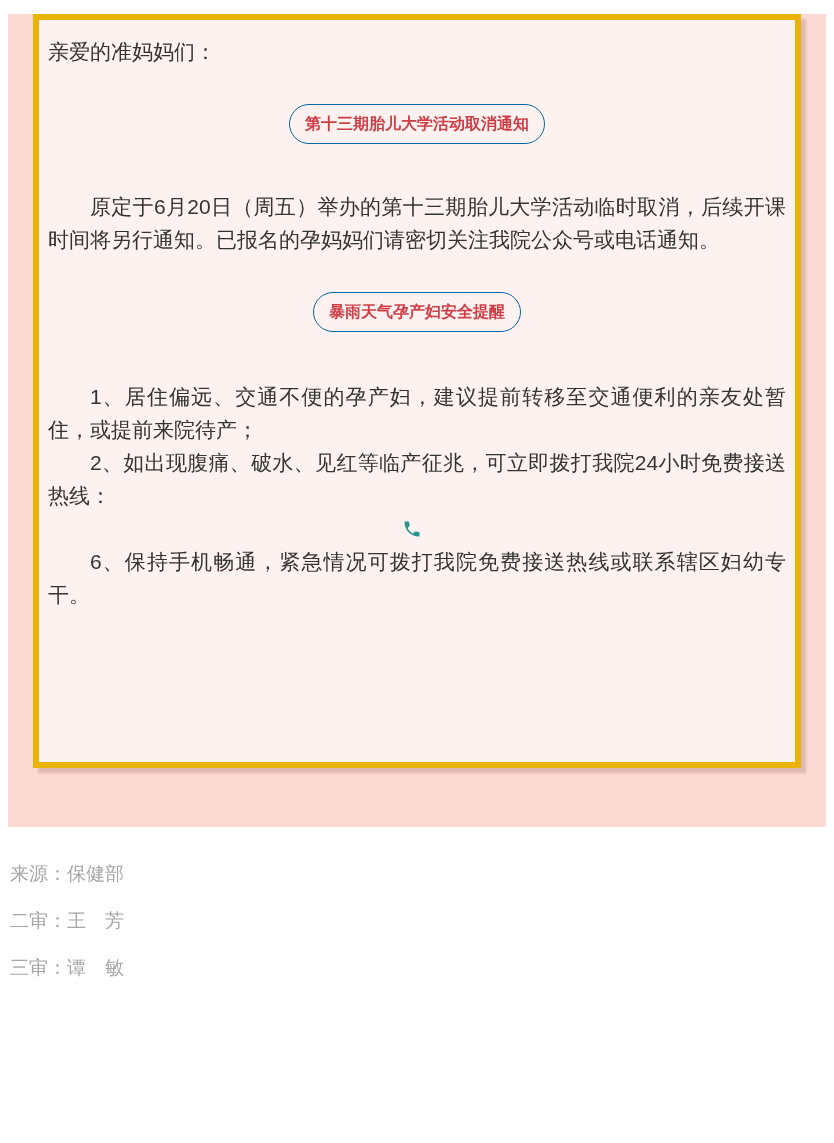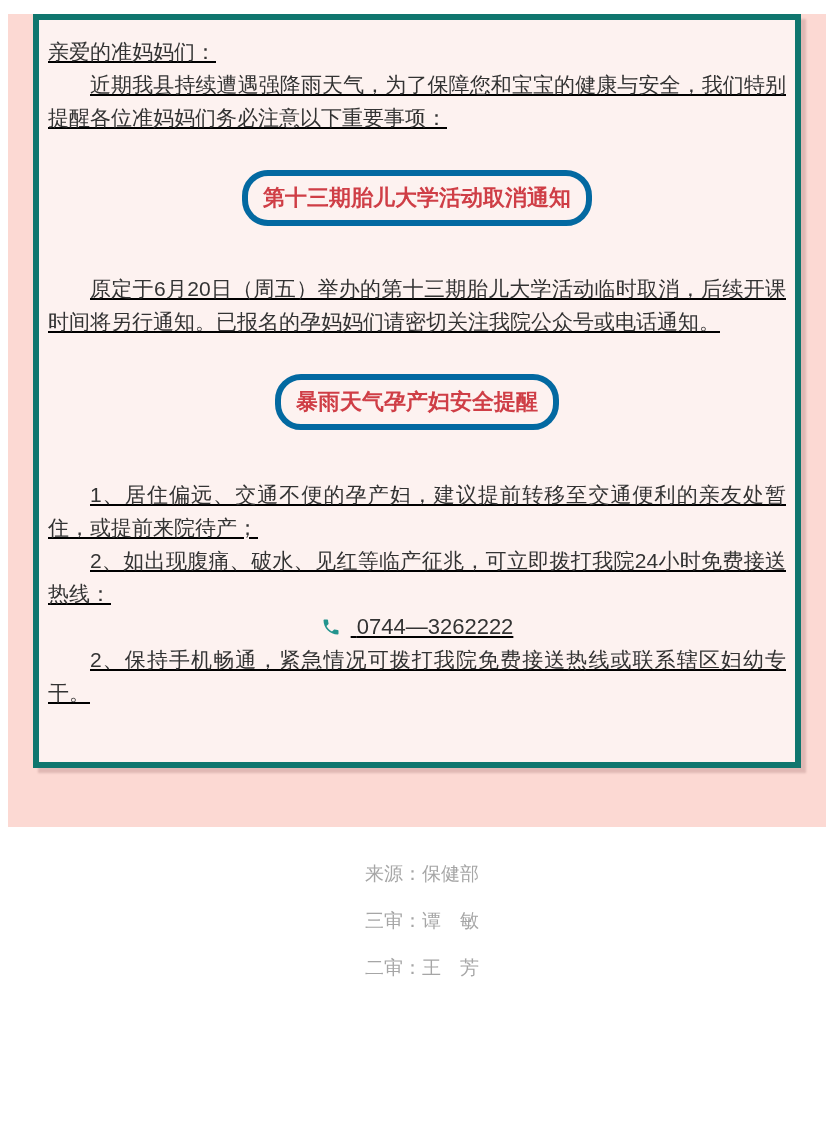--- a/index.html
+++ b/index.html
@@ -4,80 +4,77 @@
 <style>
   * { margin: 0; padding: 0; box-sizing: border-box; }
   html, body { background: #ffffff; }
   body {
     width: 834px; min-height: 1143px;
     font-family: "Liberation Sans", "DejaVu Sans", sans-serif;
   }
   .pink-section { margin: 14px 8px 0; height: 813px; background: #fcd9d3; }
   .card {
     width: 768px; height: 754px; margin: 0 auto;
-    background: #0f766e; padding: 6px;
+    background: #eab308; padding: 6px;
     box-shadow: 5px 5px 2px rgba(150, 100, 100, 0.28);
-    text-decoration: underline;
   }
   .card-inner {
     width: 100%; height: 100%;
     background: #fdf2f0; padding: 15px 9px 0;
     color: #333333; font-size: 21px; line-height: 33px;
     overflow: hidden;
   }
   .para { text-align: justify; }
   .indent { text-indent: 2em; }
   .btn-row { text-align: center; }
   .btn-row.first  { margin: 36px 0 46px; }
   .btn-row.second { margin: 36px 0 48px; }
   .pill-btn {
     display: inline-block; background: transparent;
-    border: 6px solid #0369a1; border-radius: 26px;
-    color: #cf3e46; font-weight: bold; font-size: 22px; line-height: 1;
+    border: 1px solid #0369a1; border-radius: 26px;
+    color: #cf3e46; font-weight: bold; font-size: 16px; line-height: 1;
     padding: 11px 15px; font-family: inherit; cursor: pointer;
   }
   .phone-line { text-align: center; font-size: 22px; color: #333333; line-height: 33px; }
   .phone-line svg { vertical-align: -3px; margin-right: 10px; }
   .credits { padding: 35px 0 0 10px; }
-  .credits p { font-size: 19px; line-height: 23px; color: #a6a6a6; margin-bottom: 24px; text-align: center; }
+  .credits p { font-size: 19px; line-height: 23px; color: #a6a6a6; margin-bottom: 24px; }
 </style>
 </head>
 <body>
 
 <div class="pink-section">
   <div class="card">
     <div class="card-inner">
 
       <p class="para">亲爱的准妈妈们：</p>
 
-      <p class="para indent">近期我县持续遭遇强降雨天气，为了保障您和宝宝的健康与安全，我们特别提醒各位准妈妈们务必注意以下重要事项：</p>
 
       <div class="btn-row first">
         <button class="pill-btn">第十三期胎儿大学活动取消通知</button>
       </div>
 
       <p class="para indent">原定于6月20日（周五）举办的第十三期胎儿大学活动临时取消，后续开课时间将另行通知。已报名的孕妈妈们请密切关注我院公众号或电话通知。</p>
 
       <div class="btn-row second">
         <button class="pill-btn">暴雨天气孕产妇安全提醒</button>
       </div>
 
       <p class="para indent">1、居住偏远、交通不便的孕产妇，建议提前转移至交通便利的亲友处暂住，或提前来院待产；</p>
       <p class="para indent">2、如出现腹痛、破水、见红等临产征兆，可立即拨打我院24小时免费接送热线：</p>
 
       <p class="phone-line">
         <svg width="20" height="20" viewBox="0 0 24 24" fill="#23948e" aria-hidden="true">
           <path d="M6.62 10.79c1.44 2.83 3.76 5.14 6.59 6.59l2.2-2.2c.27-.27.67-.36 1.02-.24 1.12.37 2.33.57 3.57.57.55 0 1 .45 1 1V20c0 .55-.45 1-1 1-9.39 0-17-7.61-17-17 0-.55.45-1 1-1h3.5c.55 0 1 .45 1 1 0 1.25.2 2.45.57 3.57.11.35.03.74-.25 1.02l-2.2 2.2z"></path>
         </svg>
-        <span>0744—3262222</span>
       </p>
 
-      <p class="para indent">2、保持手机畅通，紧急情况可拨打我院免费接送热线或联系辖区妇幼专干。</p>
+      <p class="para indent">6、保持手机畅通，紧急情况可拨打我院免费接送热线或联系辖区妇幼专干。</p>
 
     </div>
   </div>
 </div>
 
 <div class="credits">
   <p>来源：保健部</p>
+  <p>二审：王　芳</p>
   <p>三审：谭　敏</p>
-  <p>二审：王　芳</p>
 </div>
 
 </body></html>

